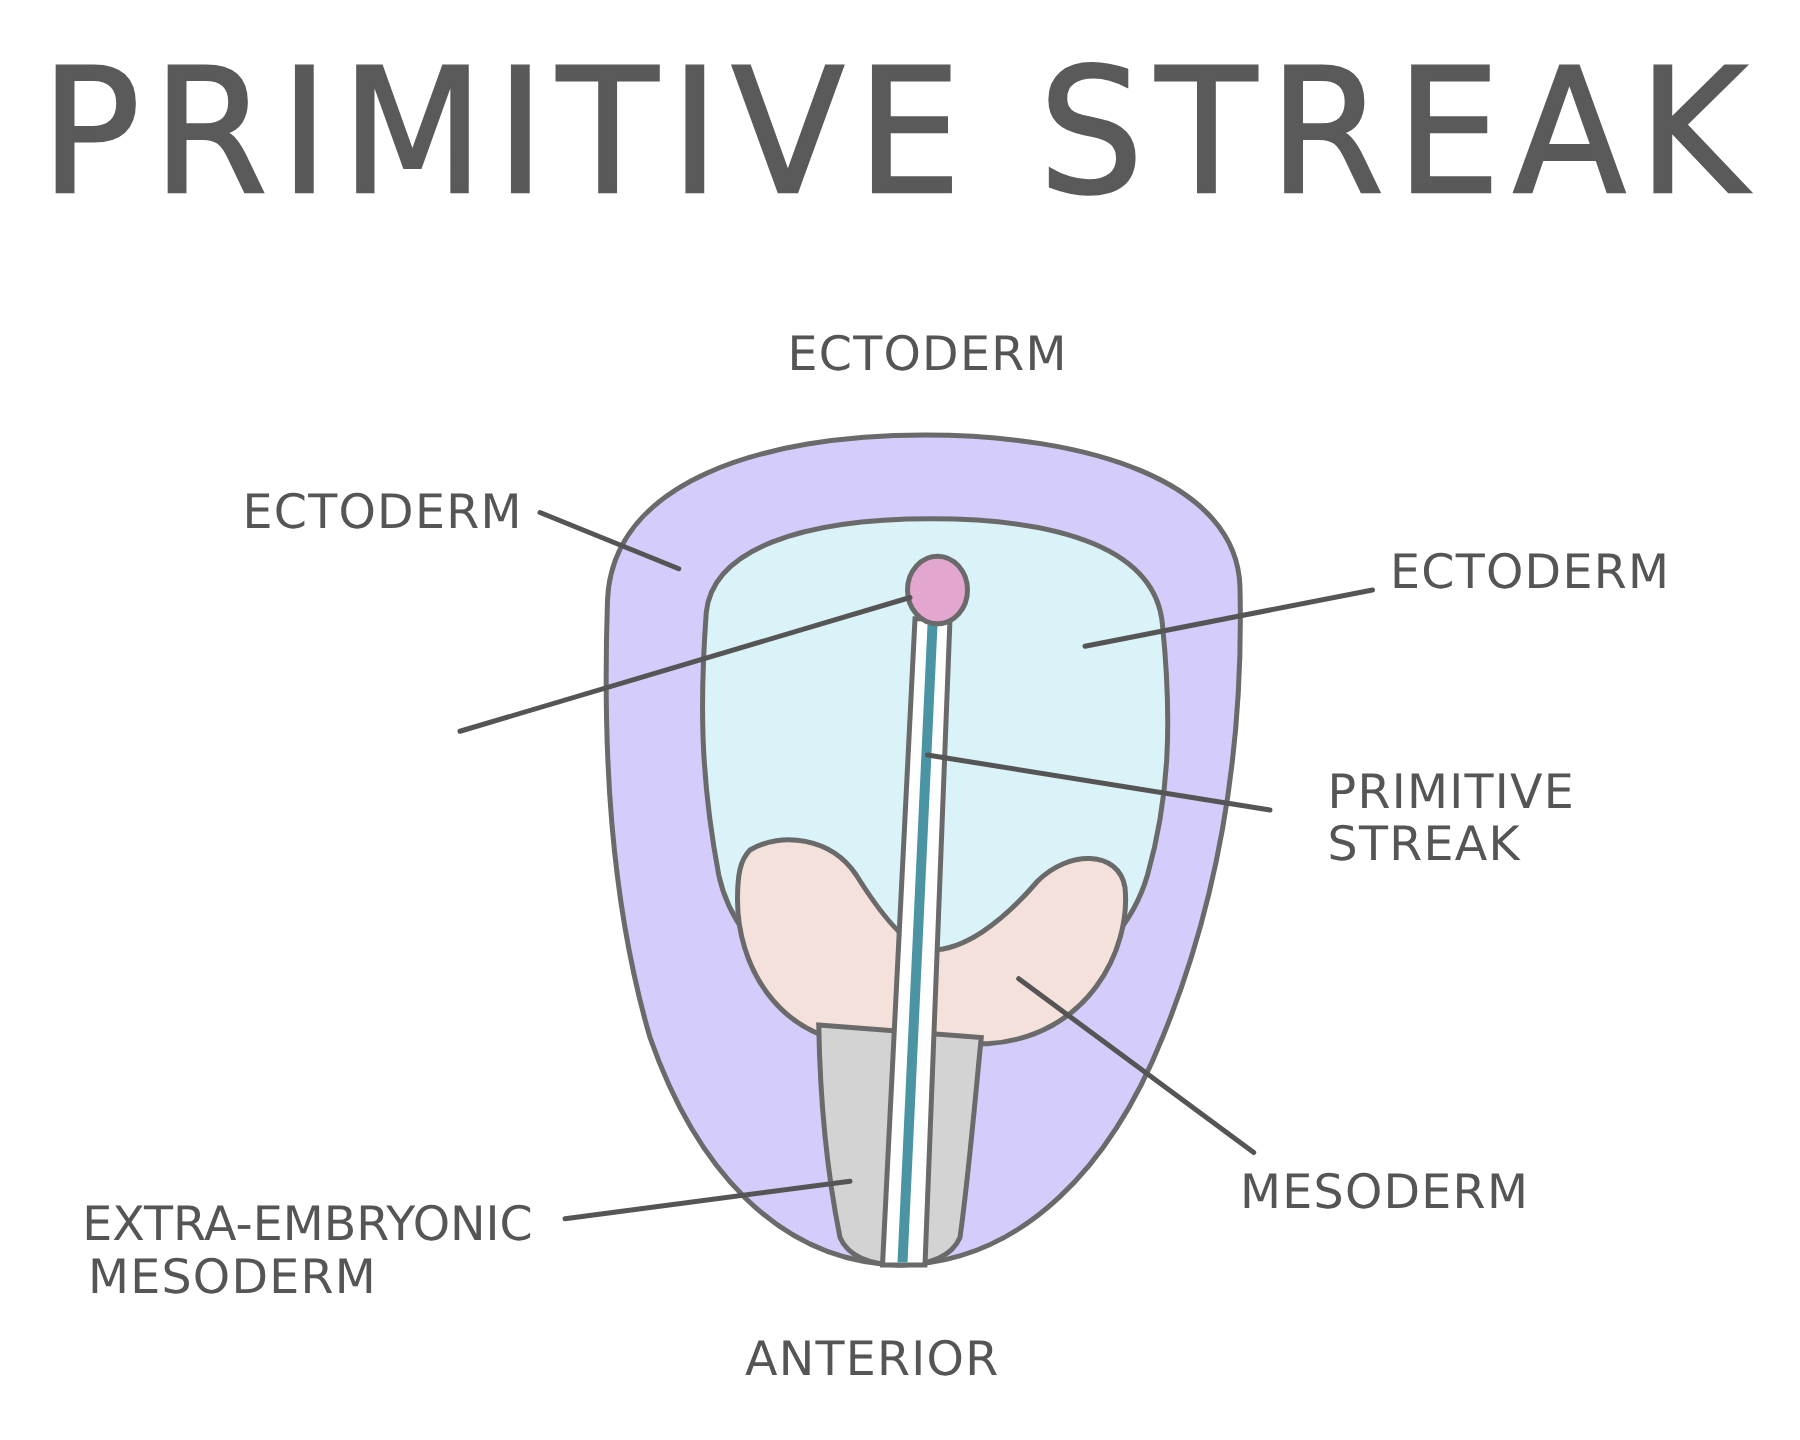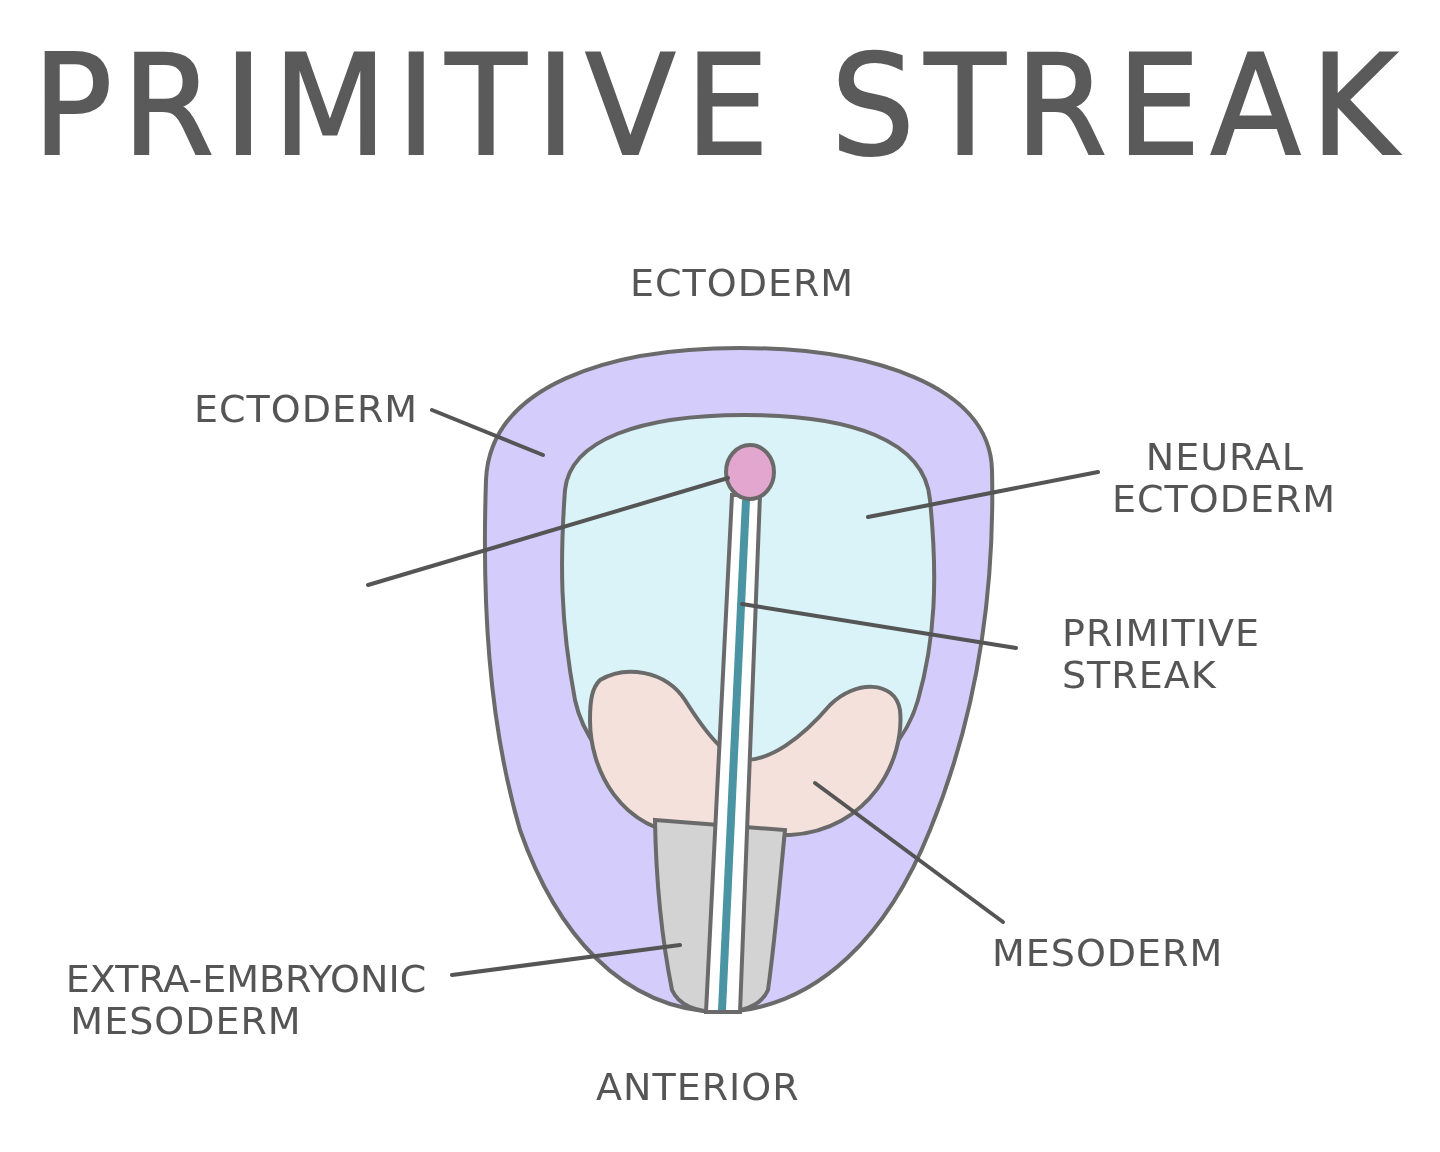--- a/index.html
+++ b/index.html
@@ -109,21 +109,20 @@
 
 <div class="lbl center" style="left:150px; top:568px; width:200px;">
 </div>
 
 <div class="lbl center" style="left:56px; top:958px; width:380px;">
   <div style="letter-spacing:0px;">EXTRA-EMBRYONIC</div>
   <div style="margin-left:-120px;">MESODERM</div>
 </div>
 
 <div class="lbl" style="left:1112px; top:436px; text-align:right; width:222px;">
-  <div style="margin-right:30px;">NEURAL</div>
   <div>ECTODERM</div>
 </div>
 
 <div class="lbl" style="left:1062px; top:612px; width:190px; text-align:left;">
   <div>PRIMITIVE</div>
   <div>STREAK</div>
 </div>
 
 <div class="lbl" style="left:992px; top:932px;">MESODERM</div>
 

